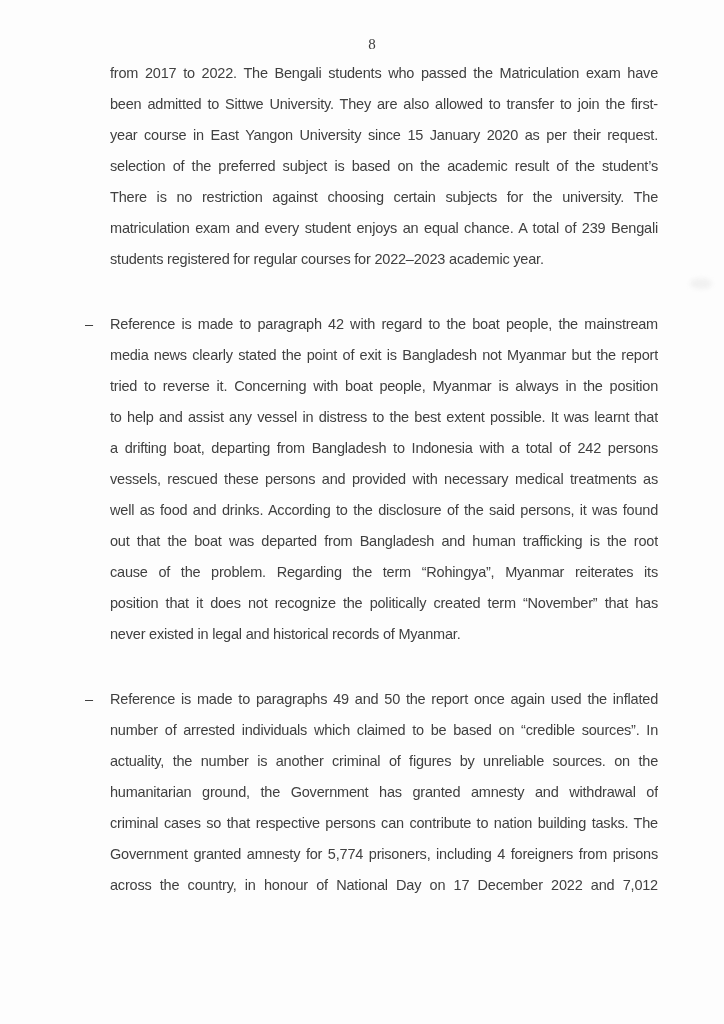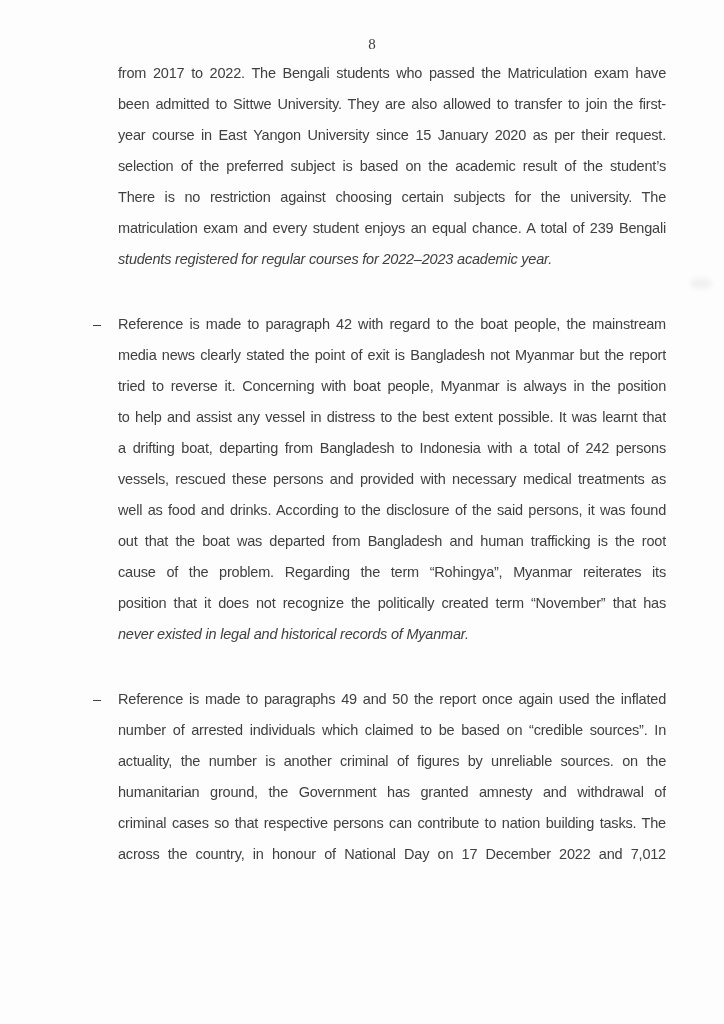--- a/index.html
+++ b/index.html
@@ -21,21 +21,21 @@
     top: 36px;
     left: 10px;
     width: 724px;
     text-align: center;
     font-family: "Liberation Serif", serif;
     font-size: 15px;
     color: #3c3c3c;
   }
   .text-block {
     position: absolute;
-    left: 118px;
+    left: 110px;
     top: 58px;
     width: 548px;
     font-size: 14.5px;
     letter-spacing: -0.2px;
   }
   .paragraph {
     position: relative;
   }
   .paragraph + .paragraph {
     margin-top: 34px;
@@ -43,21 +43,20 @@
   .line {
     height: 31px;
     line-height: 31px;
     text-align: justify;
     text-align-last: justify;
     overflow: hidden;
     white-space: normal;
   }
   .line.last {
     text-align-last: left;
-    font-style: italic;
   }
   .marker {
     position: absolute;
     left: -25px;
     top: 0;
     line-height: 31px;
     font-size: 14.5px;
   }
   .scan-artifact {
     position: absolute;
@@ -99,17 +98,18 @@
         <div class="line">position that it does not recognize the politically created term “November” that has</div>
         <div class="line last">never existed in legal and historical records of Myanmar.</div>
       </div>
       <div class="paragraph">
         <span class="marker">–</span>
         <div class="line">Reference is made to paragraphs 49 and 50 the report once again used the inflated</div>
         <div class="line">number of arrested individuals which claimed to be based on “credible sources”. In</div>
         <div class="line">actuality, the number is another criminal of figures by unreliable sources. on the</div>
         <div class="line">humanitarian ground, the Government has granted amnesty and withdrawal of</div>
         <div class="line">criminal cases so that respective persons can contribute to nation building tasks. The</div>
+        <div class="line">Government granted amnesty for 5,774 prisoners, including 4 foreigners from prisons</div>
         <div class="line">across the country, in honour of National Day on 17 December 2022 and 7,012</div>
       </div>
     </div>
   <div class="scan-artifact"></div>
 </div>
 
 </body></html>

